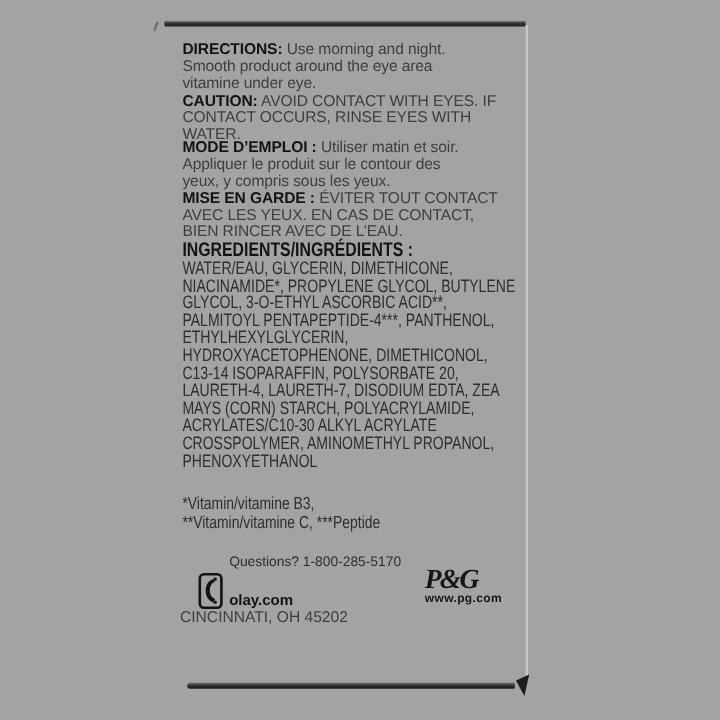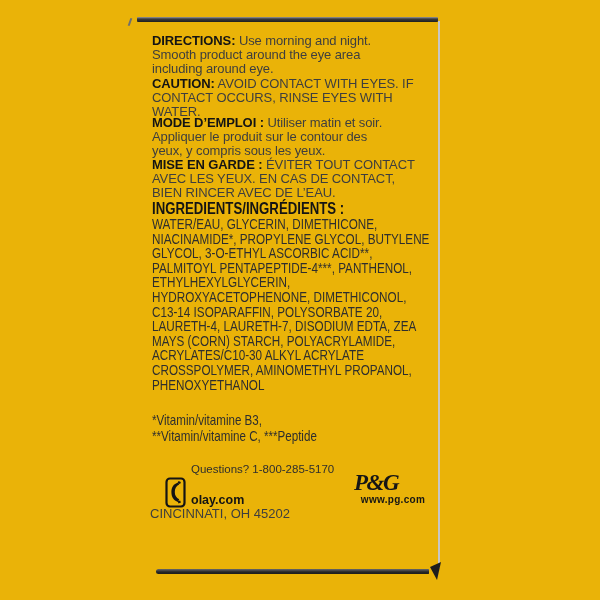--- a/index.html
+++ b/index.html
@@ -1,17 +1,17 @@
 <!DOCTYPE html>
 <html><head>
 <meta charset="utf-8">
 <style>
   html,body { margin:0; padding:0; background:#ffffff; }
   .stage {
-    position:relative; width:600px; height:600px; background:#eab308;
+    position:relative; width:600px; height:600px; background:#a3a3a3;
     font-family:"Liberation Sans", sans-serif; overflow:hidden;
   }
   
   .top-bar {
     position:absolute; left:137px; top:17px; width:301px; height:5px;
     background:linear-gradient(to bottom,#9a9a9a 0%,#3a3a3a 40%,#1f1f1f 100%);
     border-radius:1px;
   }
   .tick-top-left {
     position:absolute; left:129px; top:18px; width:2px; height:8px;
@@ -62,21 +62,21 @@
   .olay-site {
     position:absolute; left:191px; top:493px;
     font-size:12.5px; font-weight:bold; color:#141414; white-space:nowrap;
   }
   .pg-logo {
     position:absolute; left:354px; top:470px; width:78px; text-align:left;
     font-family:"Liberation Serif", serif; font-style:italic; font-weight:bold;
     font-size:23px; color:#161616; letter-spacing:-1.5px;
   }
   .pg-site {
-    position:absolute; left:354px; top:494px; width:78px; text-align:center;
+    position:absolute; left:354px; top:494px; width:78px; 
     font-size:10px; font-weight:bold; color:#161616; letter-spacing:0.3px;
   }
   .distr-block, .imported-block {
     position:absolute; left:150px; width:292px;
     font-size:13px; line-height:14px; color:#3e3e3e;
   }
   .distr-block { top:507px; }
   .imported-block { top:535px; }
   .addr-line { white-space:nowrap; }
 </style>
@@ -92,21 +92,21 @@
   <svg class="corner-fold" width="16" height="21" viewBox="0 0 16 21">
     <polygon points="3,7 14,2 10,20" fill="#1d1d1d"></polygon>
   </svg>
 
   <div class="para directions">
     <div class="line">
       <b>DIRECTIONS:</b>
       <span>Use morning and night.</span>
     </div>
     <div class="line">Smooth product around the eye area</div>
-    <div class="line">including around eye.</div>
+    <div class="line">vitamine under eye.</div>
   </div>
 
   <div class="para caution">
     <div class="line">
       <b>CAUTION:</b>
       <span>AVOID CONTACT WITH EYES. IF</span>
     </div>
     <div class="line">CONTACT OCCURS, RINSE EYES WITH</div>
     <div class="line">WATER.</div>
   </div>

